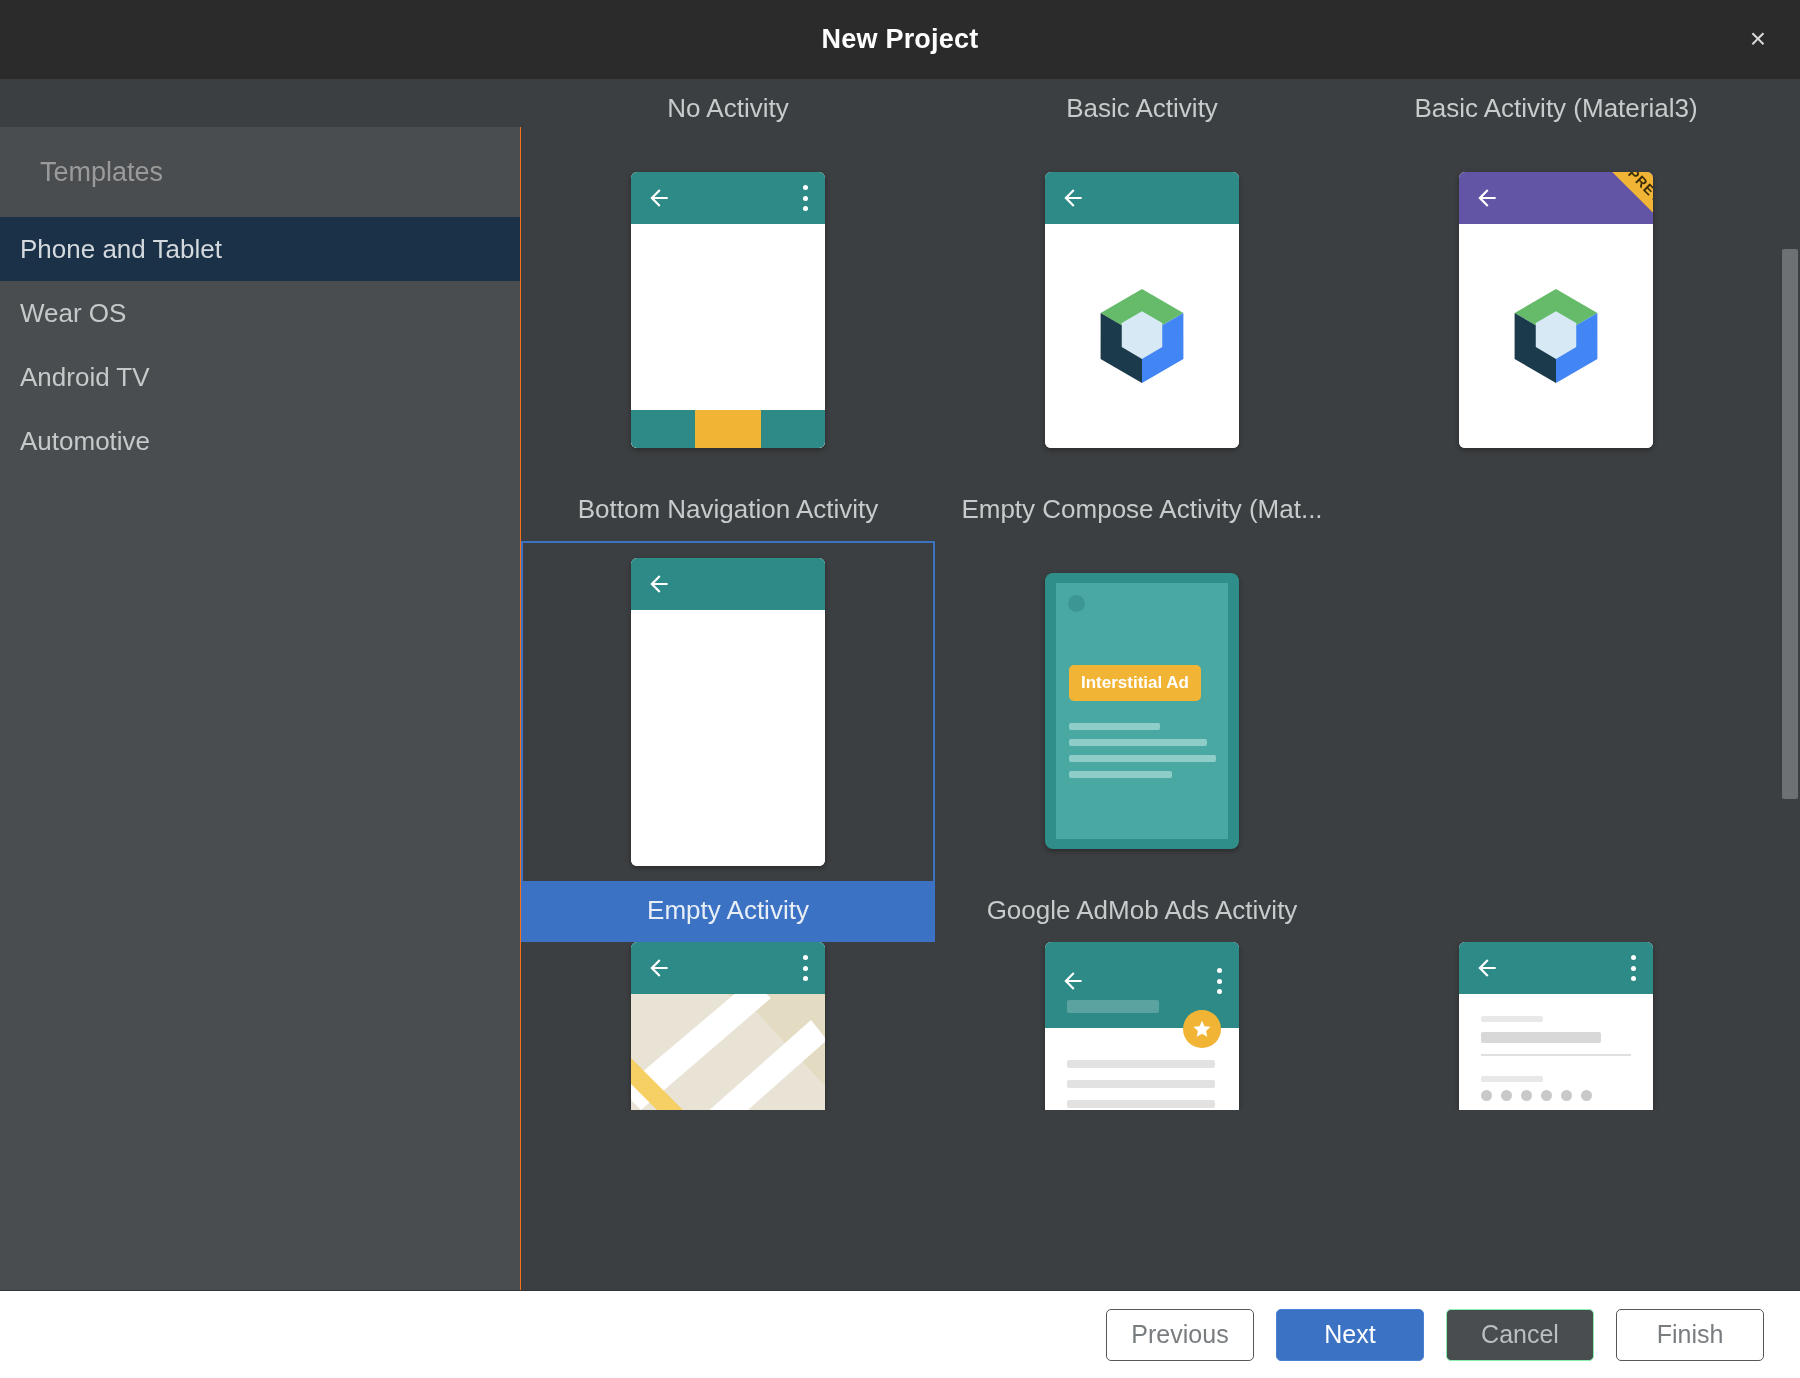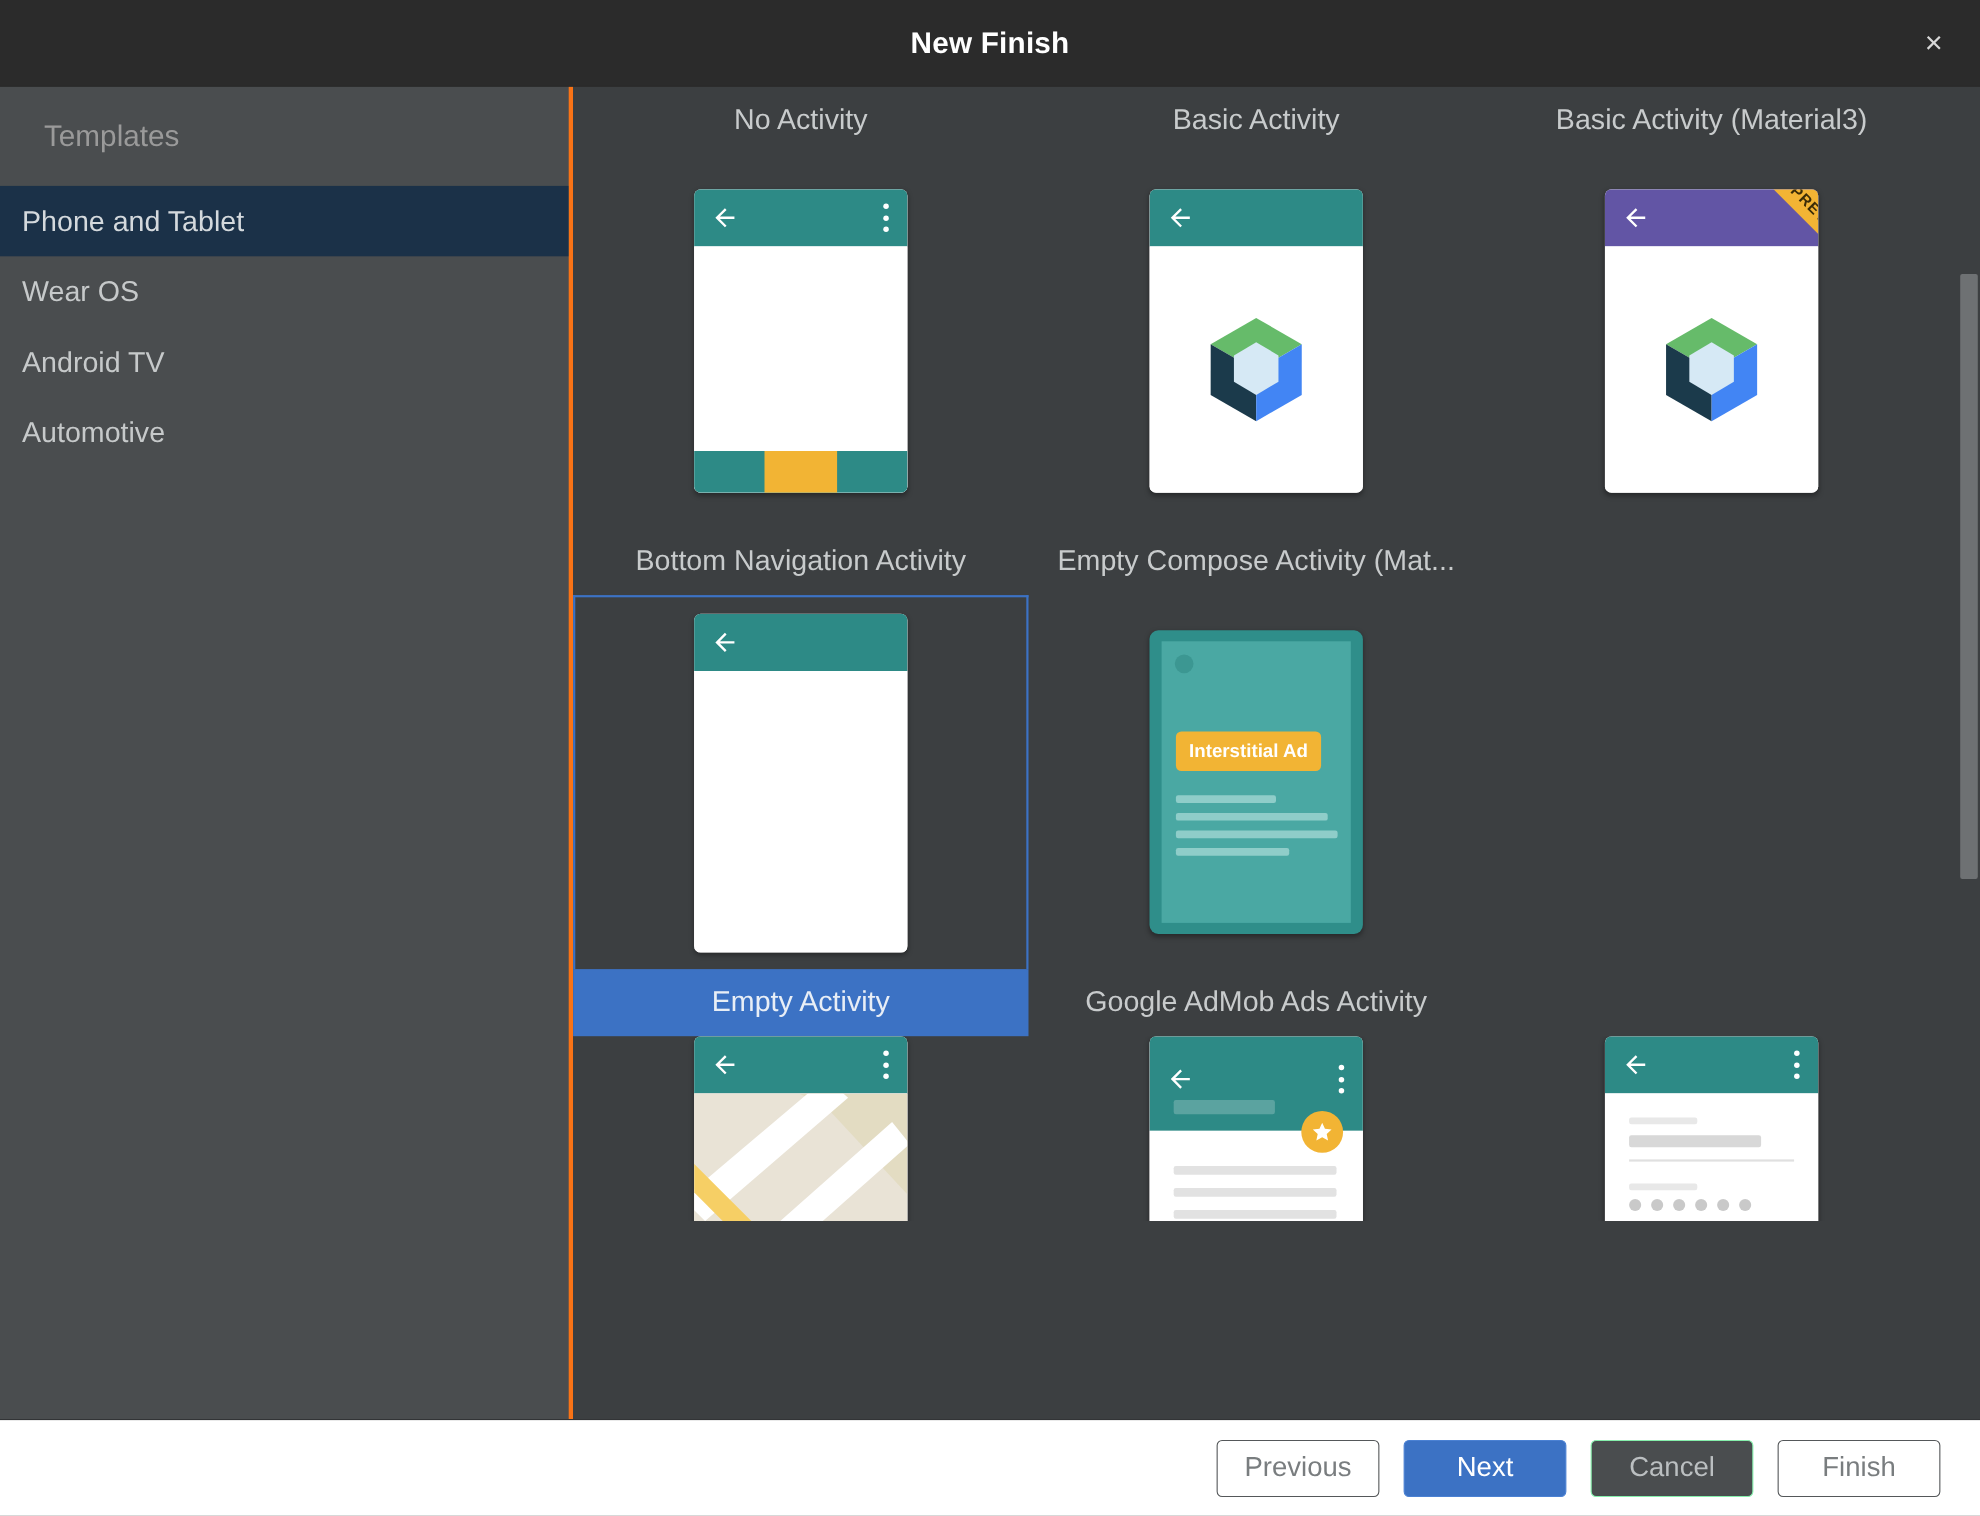--- a/index.html
+++ b/index.html
@@ -67,24 +67,25 @@
     min-height: 0;
     position: relative;
     background: #3c3f41;
   }
 
   
   .sidebar {
     flex: 0 0 521px;
     width: 521px;
     background: #4a4d4f;
-    border-right: 4px solid #f97316;
+    border-right: 1px solid #f97316;
     padding-top: 0;
     box-sizing: border-box;
     overflow: hidden;
+    margin-top: 48px;
   }
   .sidebar-header {
     height: 90px;
     display: flex;
     align-items: center;
     padding-left: 40px;
     color: #9a9a9a;
     font-size: 27px;
     box-sizing: border-box;
   }
@@ -403,21 +404,21 @@
     border: 1px solid #4b81d3;
     color: #ffffff;
   }
 </style>
 </head>
 <body>
 
 <div class="dialog">
 
   <div class="titlebar">
-    <div class="titlebar-title">New Finish</div>
+    <div class="titlebar-title">New Project</div>
     <div class="close-btn">×</div>
   </div>
 
   <div class="dialog-body">
 
     <div class="sidebar">
       <div class="sidebar-header">Templates</div>
       <div class="sidebar-item selected">
         <span>Phone and Tablet</span>
       </div>

